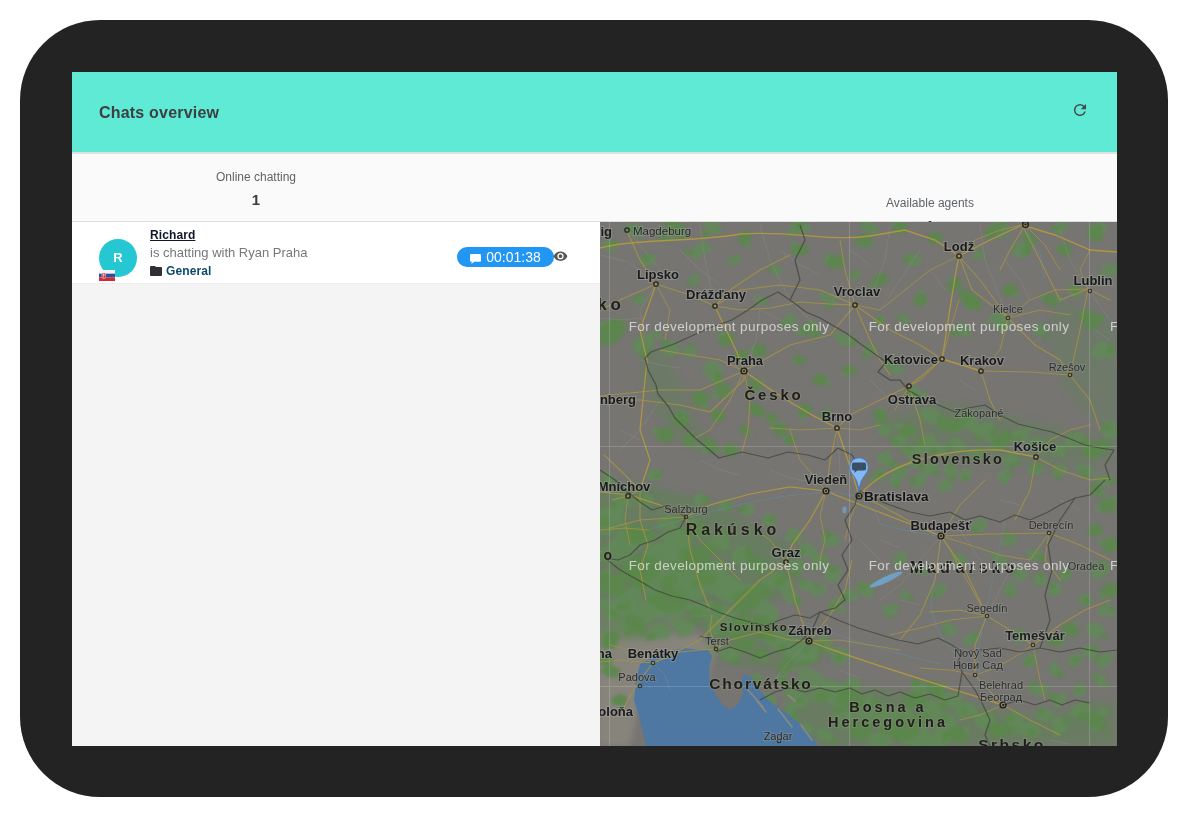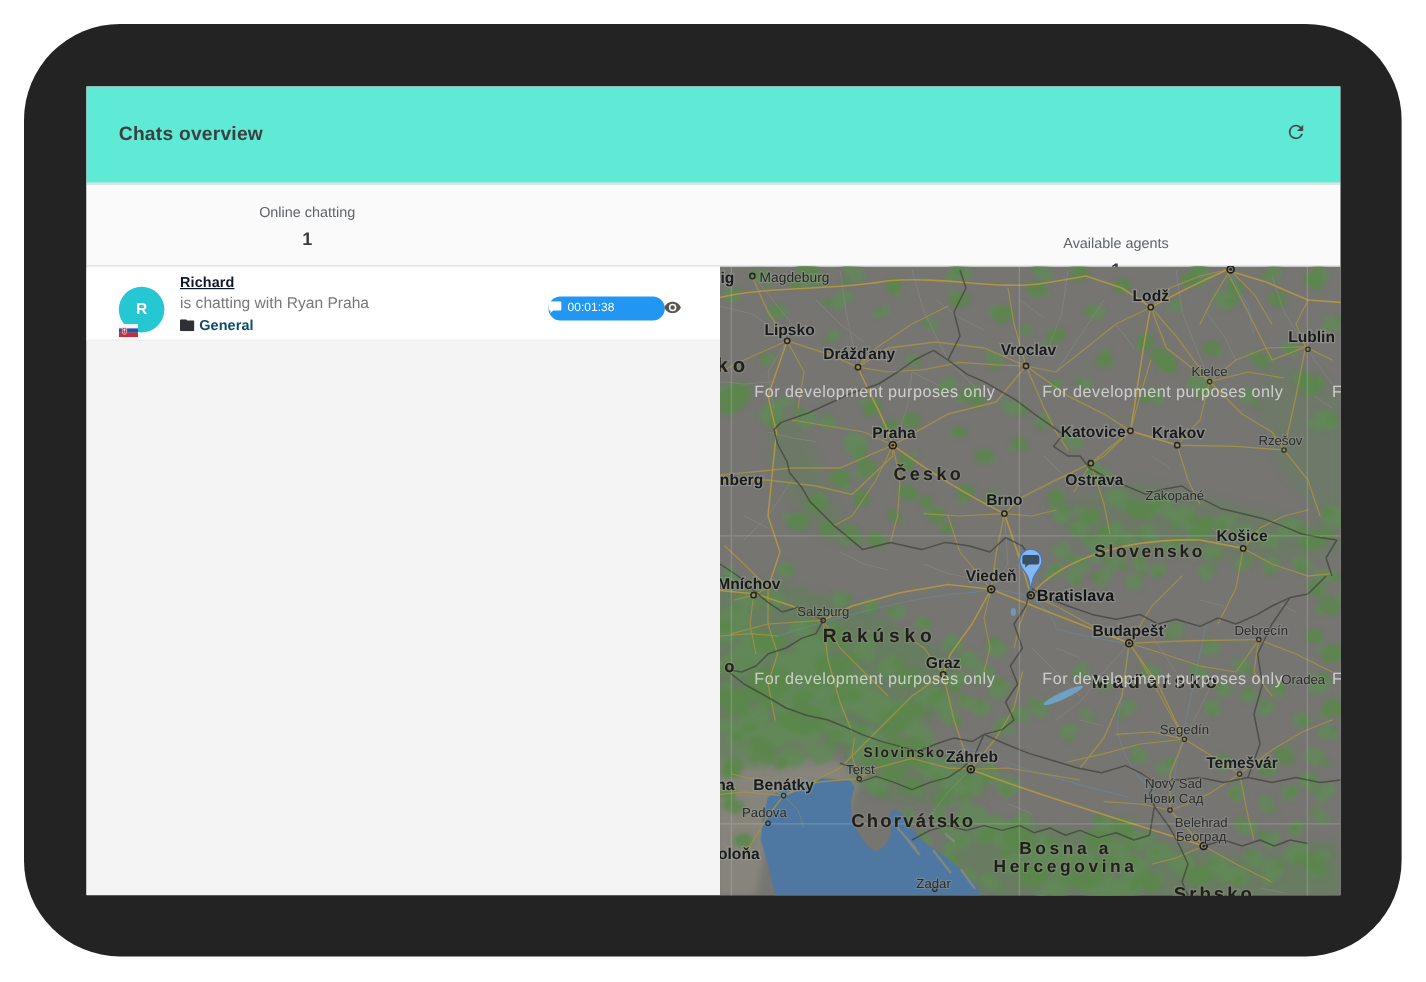--- a/index.html
+++ b/index.html
@@ -14,21 +14,21 @@
   .stat .num { font-size:15px; color:#3a3d40; font-weight:bold; margin-top:7px; }
   .stat .sl { font-size:11.5px; color:#a4a4a4; font-weight:normal; padding:0 9px; }
   .panel { position:absolute; left:0; top:151px; width:528px; height:523px; background:#f4f4f4; }
   .chatrow { position:absolute; left:0; top:0; width:528px; height:61px; background:#fff; border-bottom:1px solid #ececec; }
   .avatar { position:absolute; left:27px; top:16px; width:38px; height:38px; border-radius:50%; background:#24c7d2; color:#fff; font-size:13px; font-weight:bold; text-align:center; line-height:38px; }
   .flag { position:absolute; left:27px; top:47px; width:16px; height:11px; }
   .cname { position:absolute; left:78px; top:5px; font-size:12px; font-weight:bold; color:#0f172a; letter-spacing:0.1px;text-decoration:underline; }
   .cdesc { position:absolute; left:78px; top:22px; font-size:13px; color:#77787c; }
   .cdept { position:absolute; left:78px; top:41px; font-size:12px; font-weight:bold; color:#0c4a6e; letter-spacing:0.1px; }
   .cdept svg { vertical-align:-1px; margin-right:4px; }
-  .pill { position:absolute; left:385px; top:24px; width:97px; height:20px; background:#2196f3; border-radius:10px; color:#fff; font-size:10px; line-height:20px; text-align:left; }
+  .pill { position:absolute; left:385px; top:24px; width:97px; height:20px; background:#2196f3; border-radius:10px; color:#fff; font-size:14px; line-height:20px; text-align:center; }
   .pill svg { vertical-align:-1.5px; margin-right:5px; }
   .eye { position:absolute; left:481px; top:27px; width:15px; height:13px; }
   .map { position:absolute; left:528px; top:150px; width:517px; height:524px; }
 </style></head>
 <body>
 <div class="frame"></div>
 <div class="screen">
   <div class="hdr">
       <h1>Chats overview</h1>
     <svg class="refresh" viewBox="0 0 24 24">

